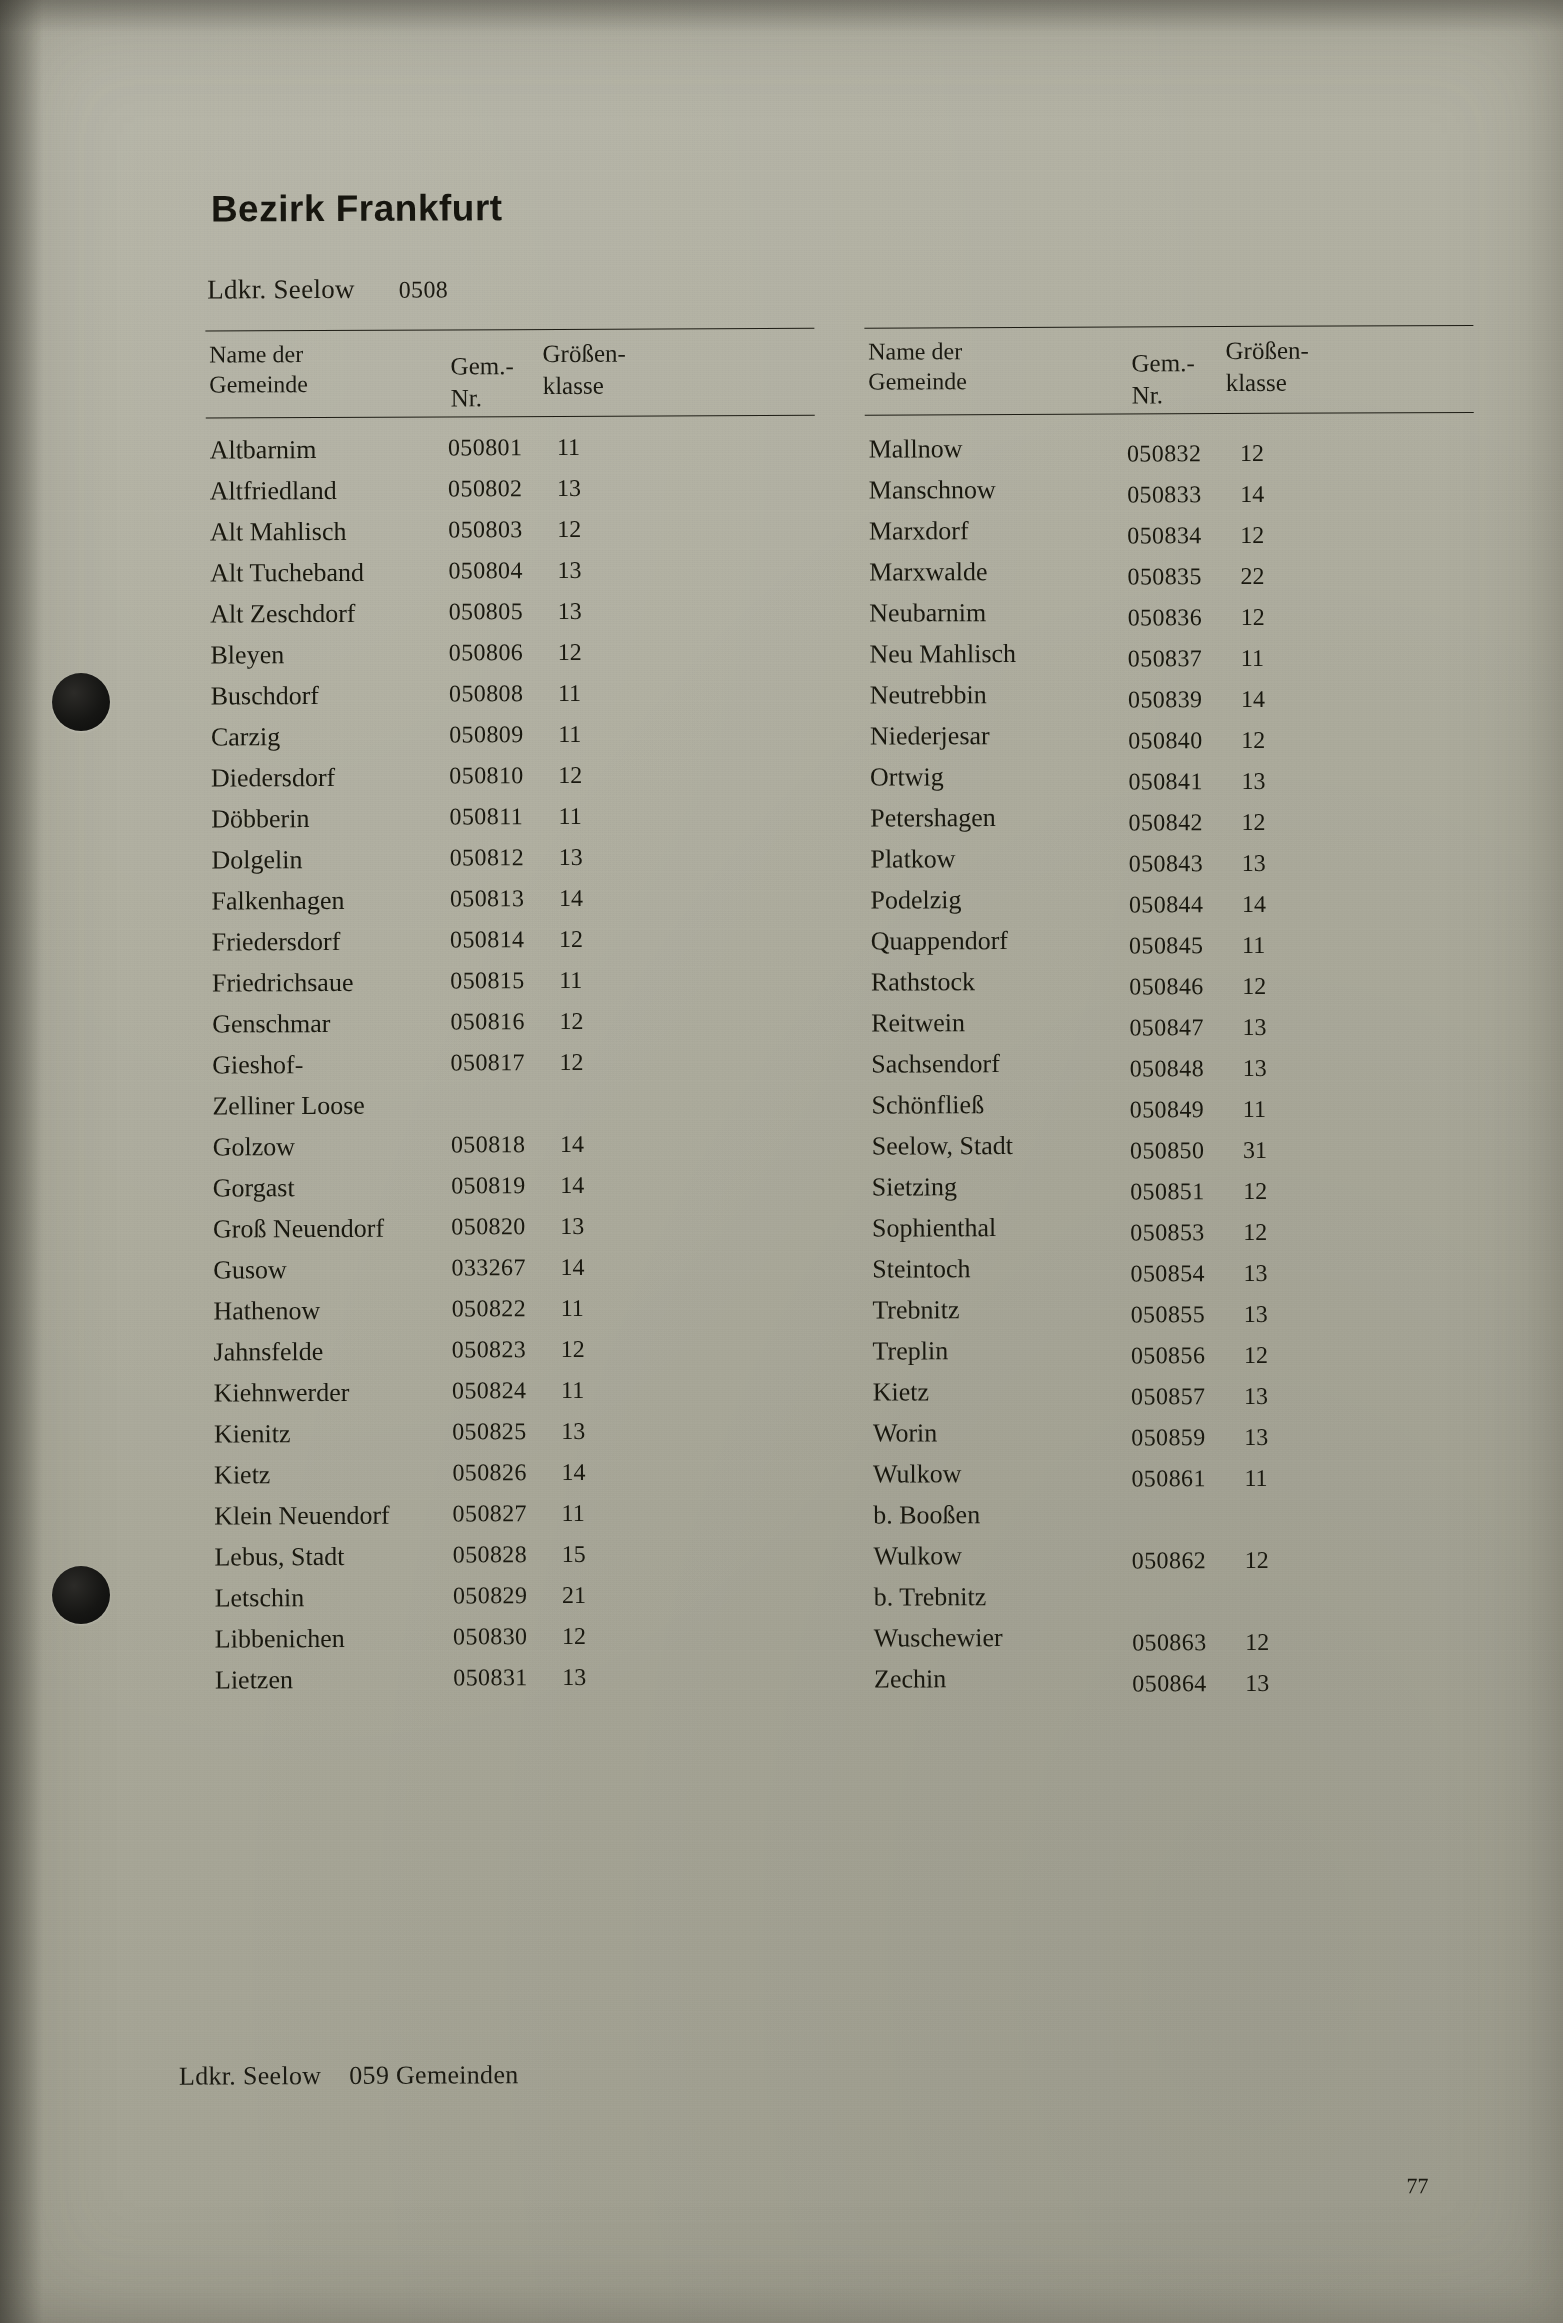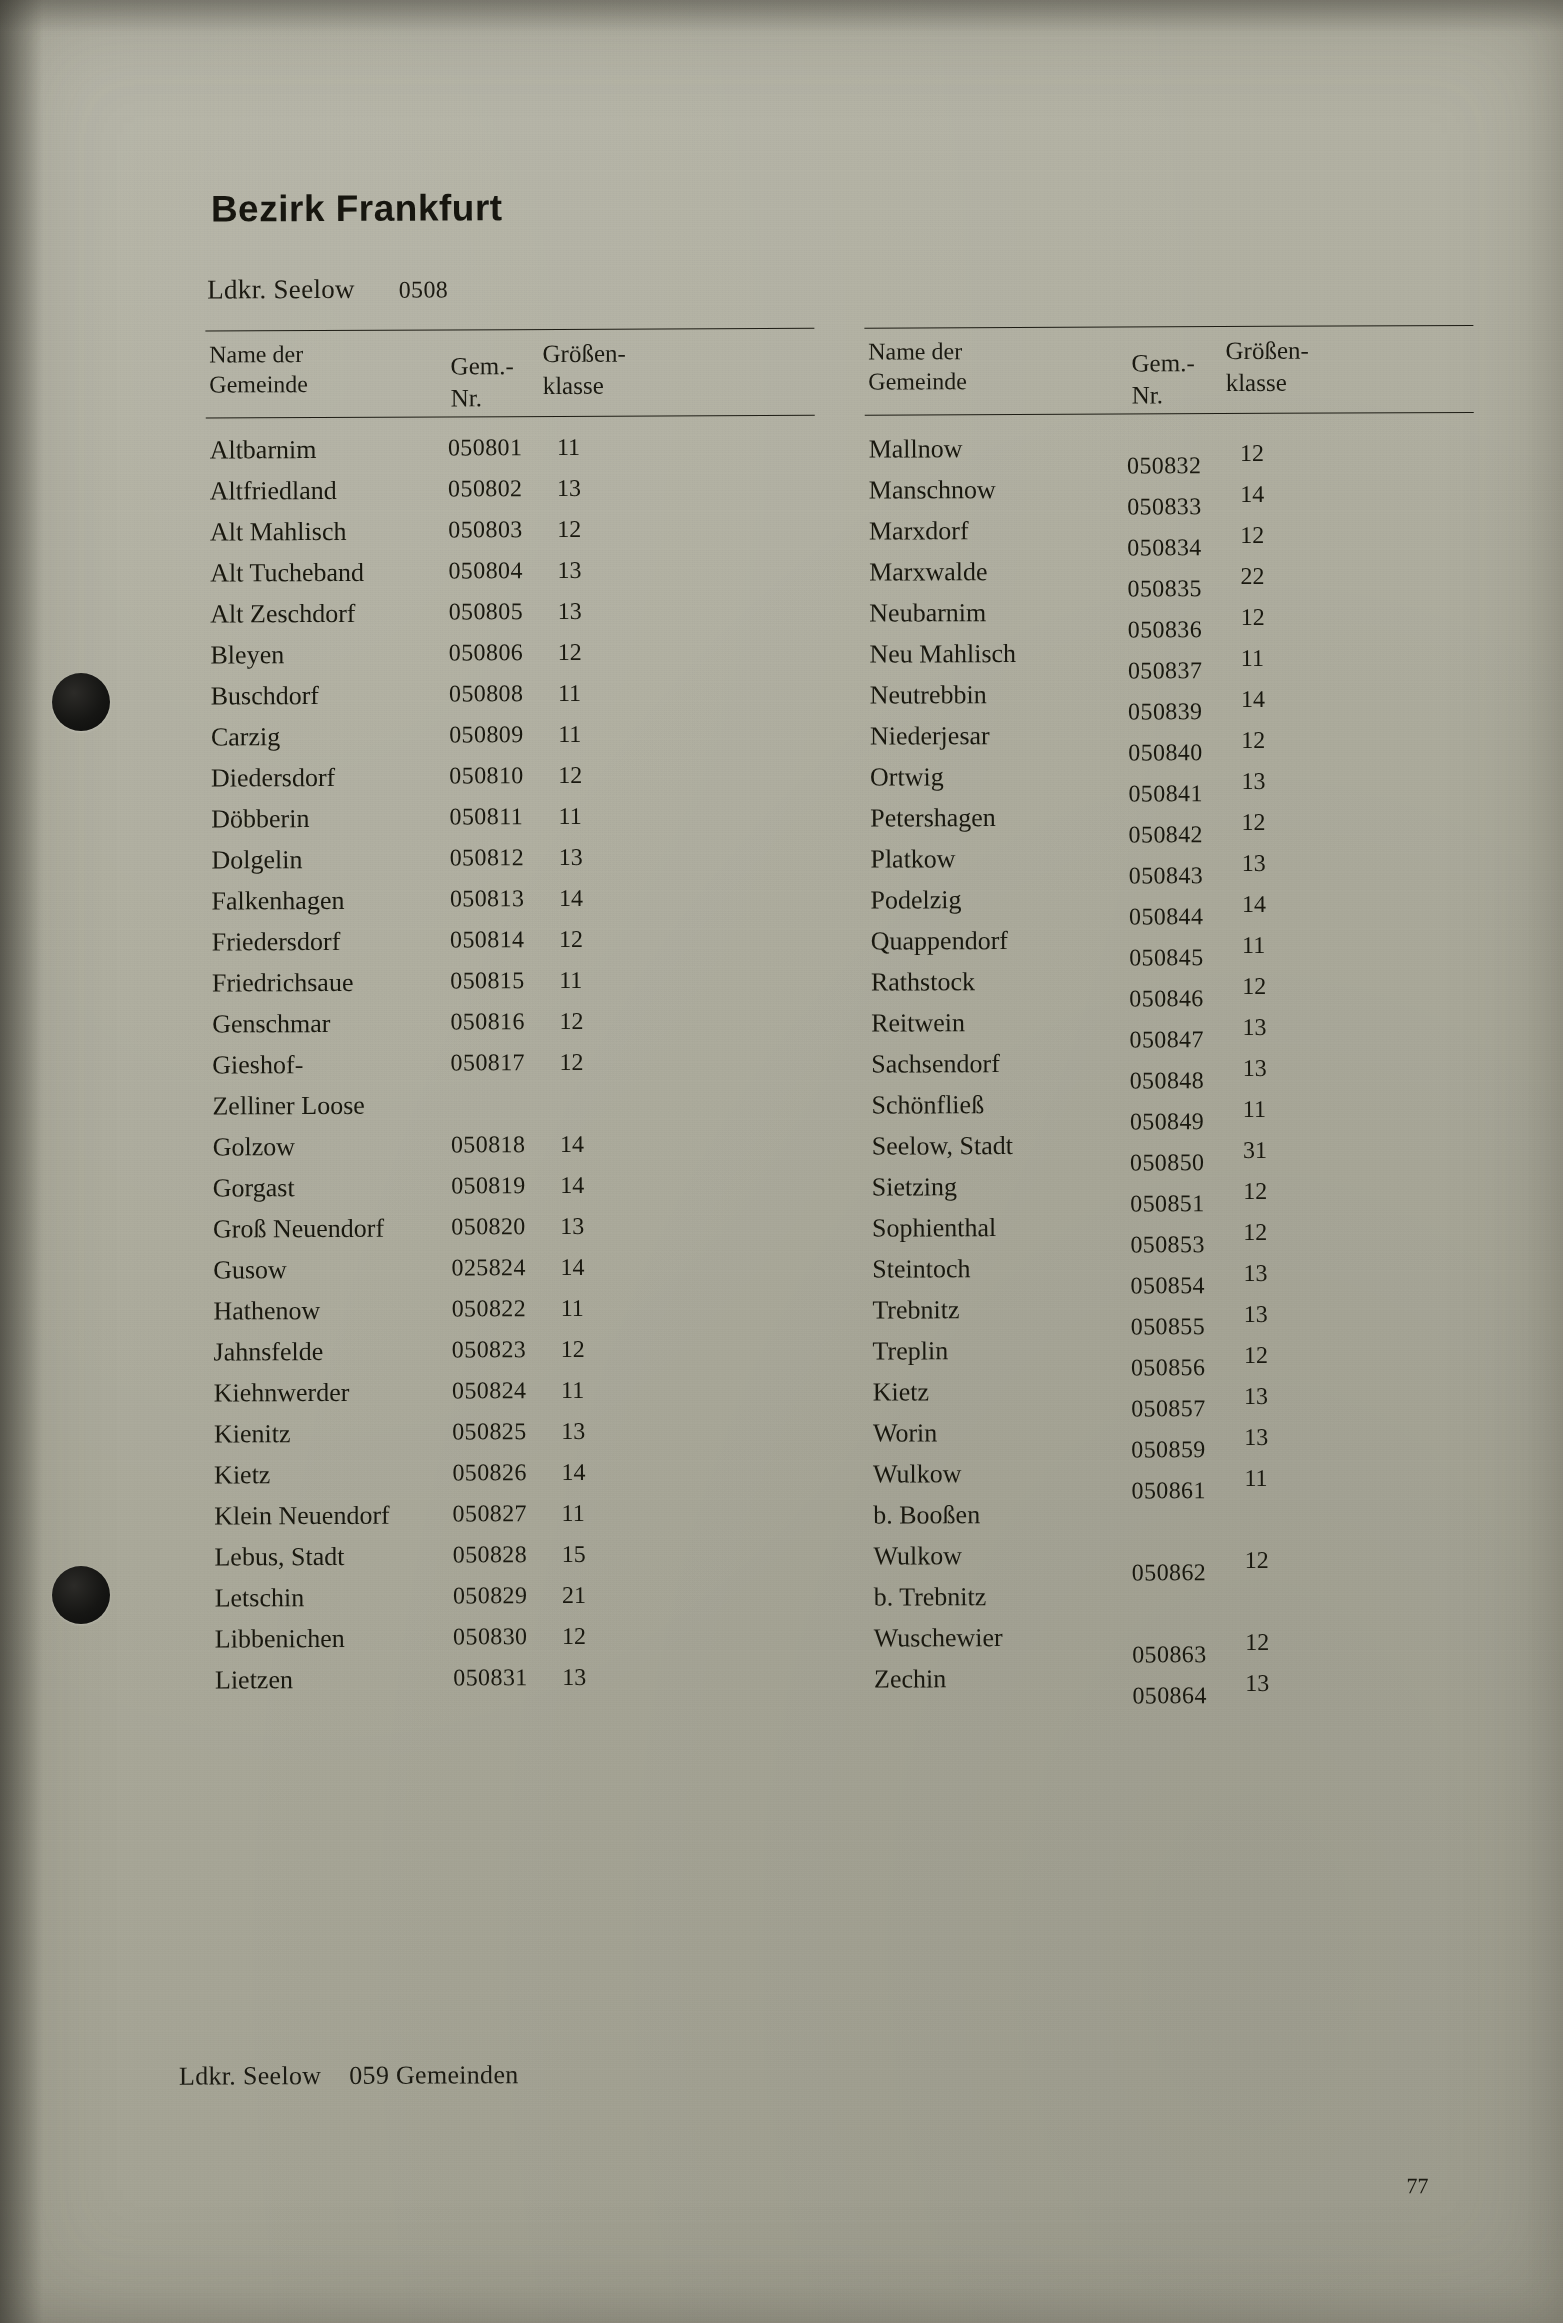--- a/index.html
+++ b/index.html
@@ -165,21 +165,21 @@
     font-size: 24px;
     letter-spacing: 0.4px;
   }
   .row .gk {
     position: absolute;
     top: 0;
     font-size: 24px;
   }
   #col-left  .gn { left: 242px; }
   #col-left  .gk { left: 351px; }
-  #col-right .gn { left: 262px; margin-top: 12px; }
+  #col-right .gn { left: 262px; }
   #col-right .gk { left: 375px; }
 
   
   #col-right .rows { margin-top: 19px; }
   #col-right .row .gn, #col-right .row .gk { top: 6.6px; }
 
   .footer-note {
     position: absolute;
     left: 174px;
     top: 2059px;
@@ -325,21 +325,21 @@
           <span class="gn">050819</span>
           <span class="gk">14</span>
         </div>
         <div class="row">
           <span class="nm">Groß Neuendorf</span>
           <span class="gn">050820</span>
           <span class="gk">13</span>
         </div>
         <div class="row">
           <span class="nm">Gusow</span>
-          <span class="gn">025824</span>
+          <span class="gn">033267</span>
           <span class="gk">14</span>
         </div>
         <div class="row">
           <span class="nm">Hathenow</span>
           <span class="gn">050822</span>
           <span class="gk">11</span>
         </div>
         <div class="row">
           <span class="nm">Jahnsfelde</span>
           <span class="gn">050823</span>

